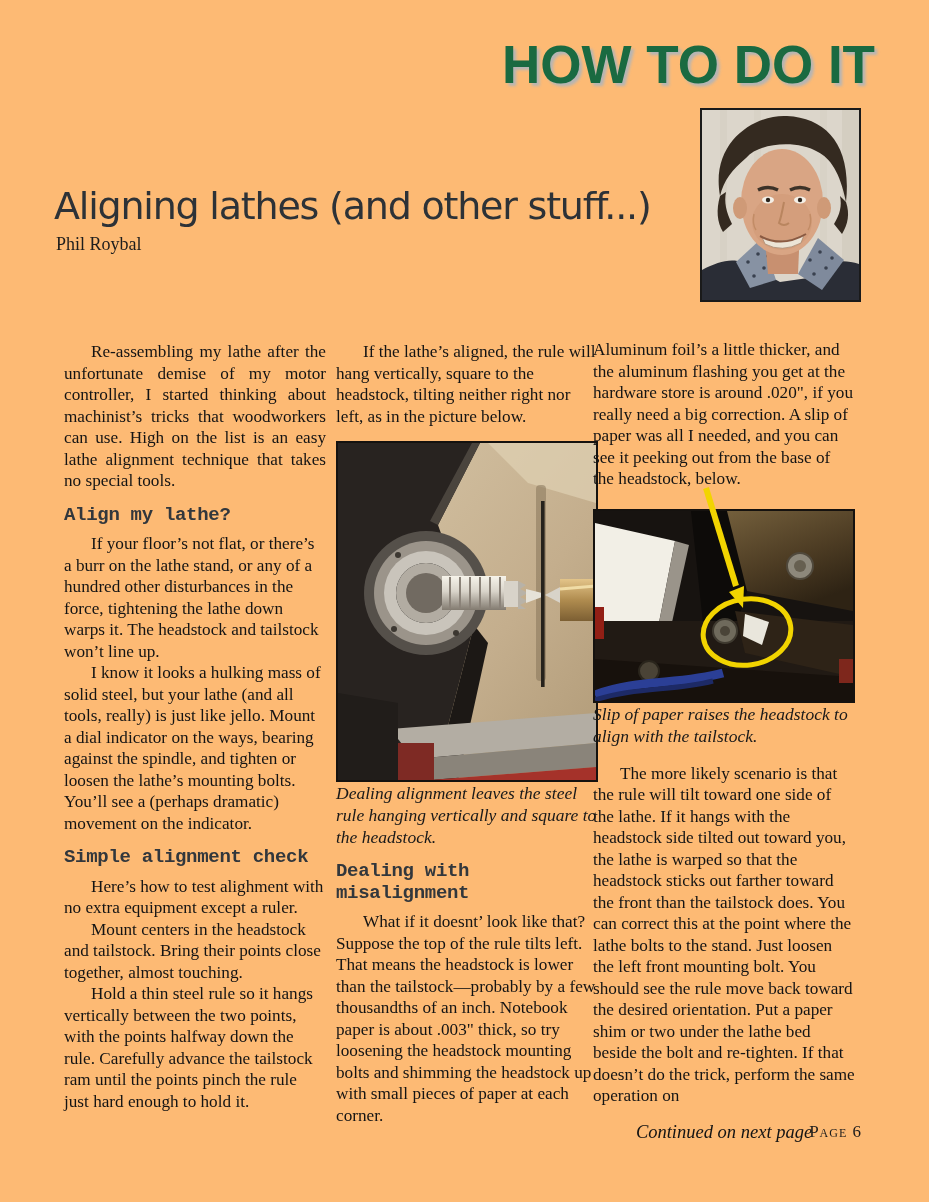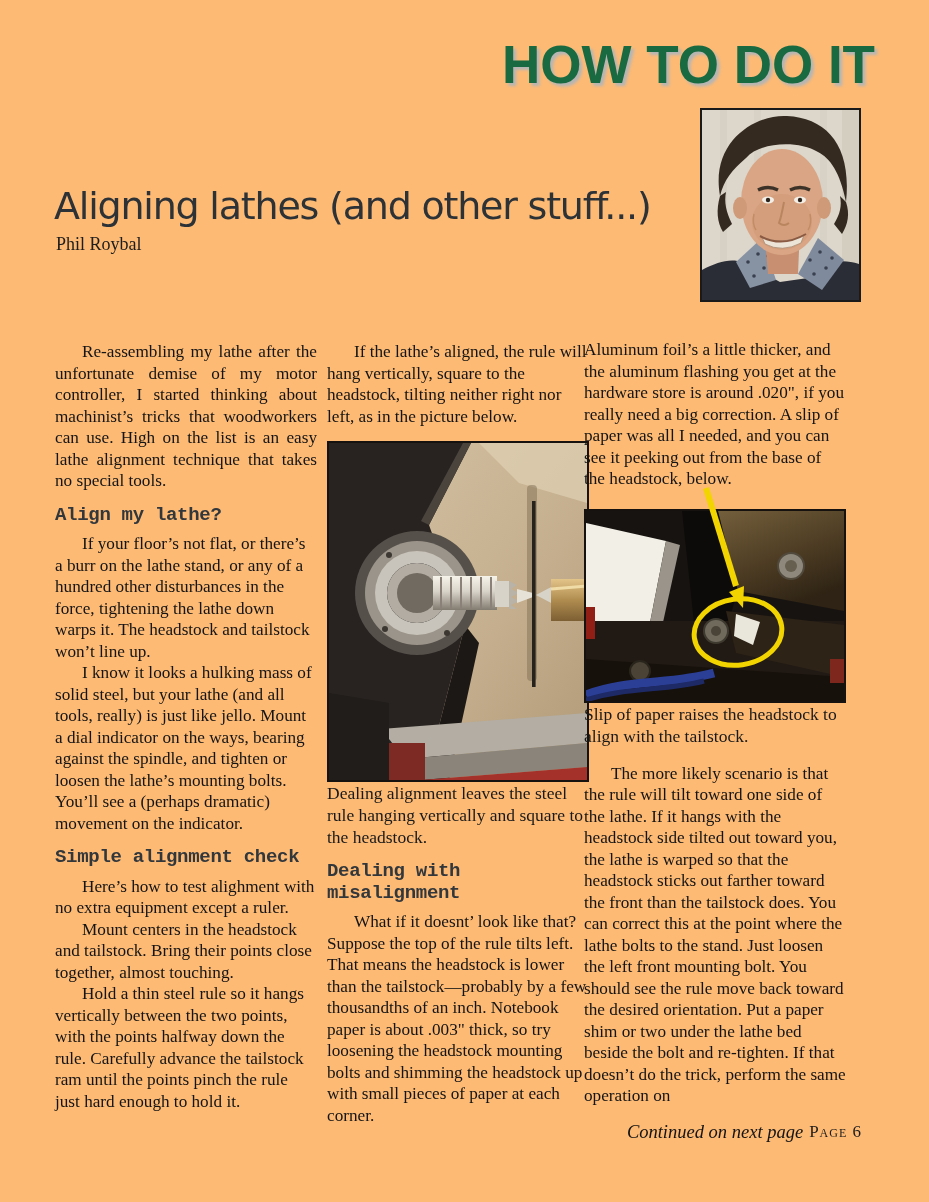--- a/index.html
+++ b/index.html
@@ -14,30 +14,30 @@
   .banner{position:absolute;top:34px;right:54px;margin:0;
           font-family:"Liberation Sans", sans-serif;font-weight:700;font-size:53px;
           letter-spacing:0px;color:var(--header-green);
           text-shadow:3px 3px 3px #b5b5b5;white-space:nowrap;}
 
   .title{position:absolute;left:54px;top:184px;
          font-family:"DejaVu Sans", sans-serif;font-size:38px;letter-spacing:-1.2px;
          color:#2d3237;white-space:nowrap;}
   .author{position:absolute;left:56px;top:234px;font-size:18px;color:#1d1d1d;text-align:right;}
 
-  .col{position:absolute;top:341px;width:262px;font-size:17.2px;line-height:21.5px;color:#141414;}
+  .col{position:absolute;top:341px;width:262px;font-size:17.2px;line-height:21.5px;color:#141414;margin-left:9px;}
   .col1{left:55px;}
   .col2{left:327px;}
   .col3{left:584px;top:339px;}
   .col p{margin:0;}
   .indent{text-indent:27px;}
   .justify{text-align:justify;}
   h2.section{font-family:Liberation Mono, monospace;font-size:19px;font-weight:700;
              color:var(--heading-dark);margin:13px 0 7px 0;letter-spacing:-0.3px;}
-  .caption{font-size:17.5px;line-height:22px;margin:9px 0 0 0;color:#191919;}
+  .caption{font-style:italic;font-size:17.5px;line-height:22px;margin:9px 0 0 0;color:#191919;}
 
   figure.photo{margin:14px 0 0 0;width:262px;border:2px solid #15120f;box-sizing:border-box;
                background:#999;}
   figure.photo svg{display:block;}
 
   .portrait{position:absolute;left:700px;top:108px;width:161px;height:194px;
             border:2px solid #1a1a1a;box-sizing:border-box;background:#dcd6cb;}
   .portrait svg{display:block;}
 
   .arrow-overlay{position:absolute;left:690px;top:478px;width:110px;height:170px;

